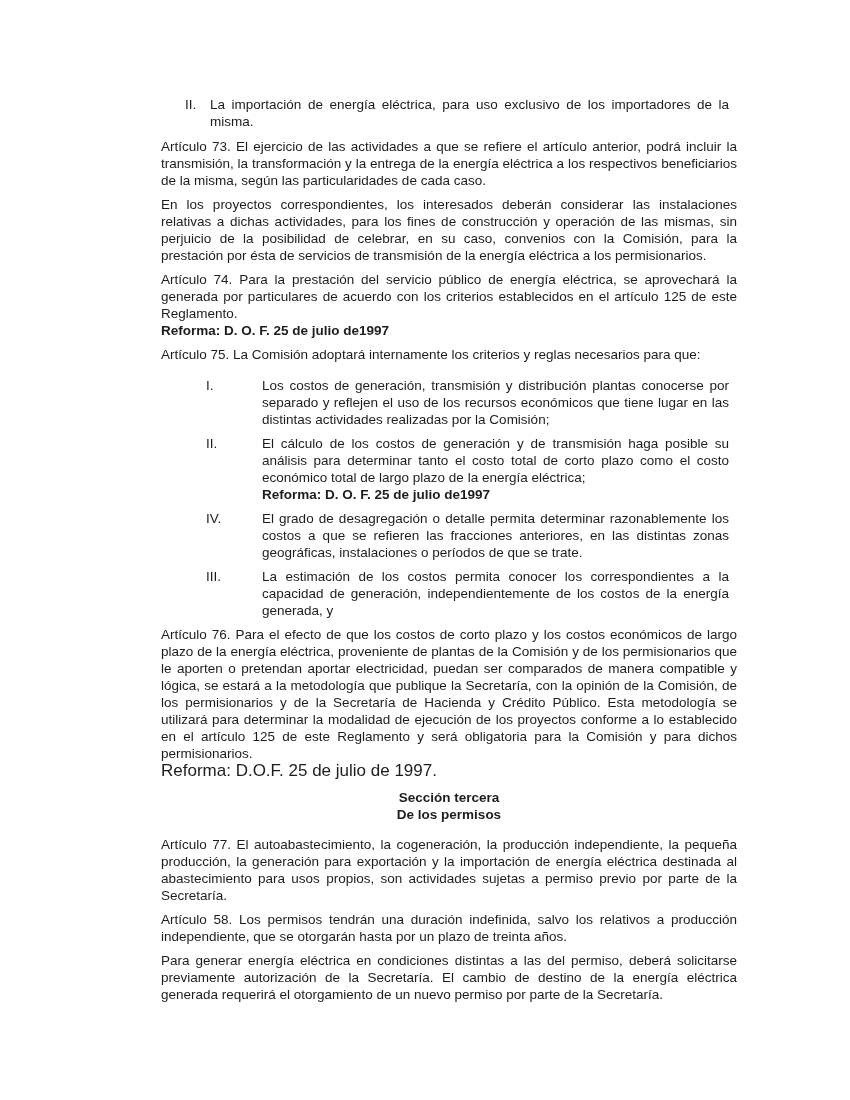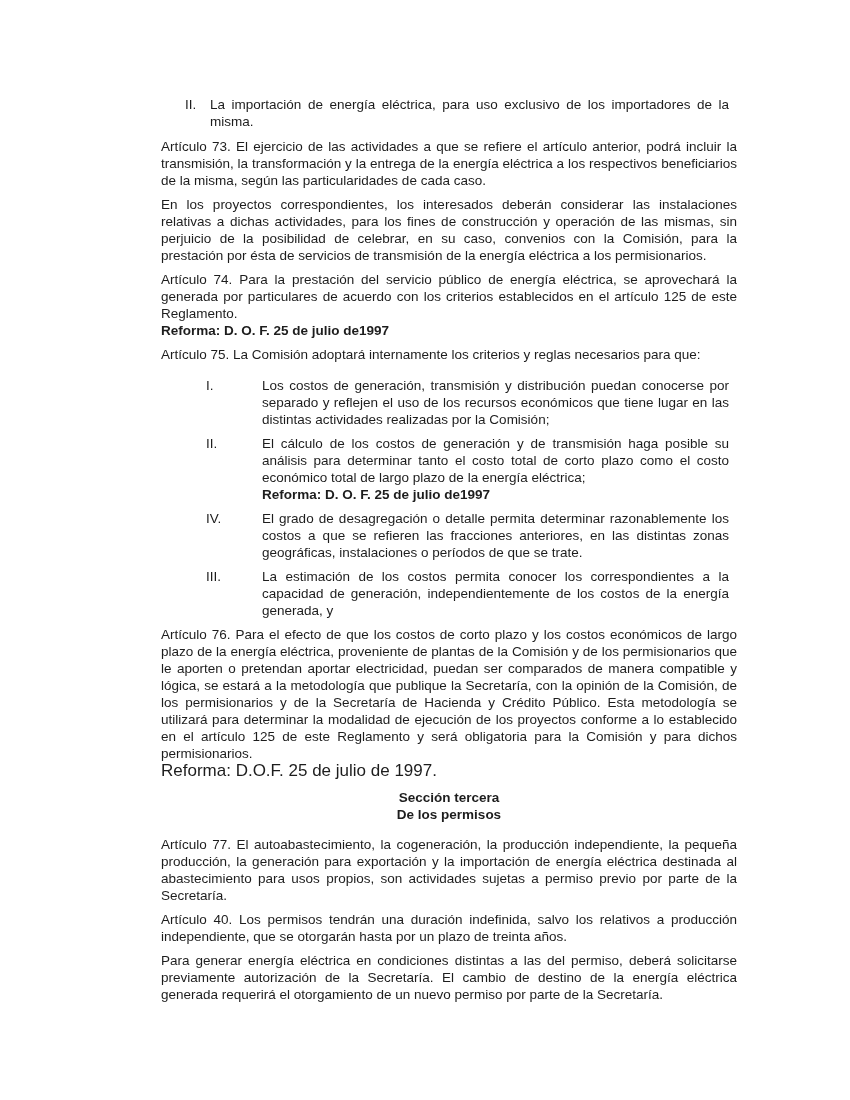--- a/index.html
+++ b/index.html
@@ -91,21 +91,21 @@
     <p><span class="lead">Artículo 73.</span> <span>El ejercicio de las actividades a que se refiere el artículo anterior, podrá incluir la transmisión, la transformación y la entrega de la energía eléctrica a los respectivos beneficiarios de la misma, según las particularidades de cada caso.</span></p>
 
     <p><span>En los proyectos correspondientes, los interesados deberán considerar las instalaciones relativas a dichas actividades, para los fines de construcción y operación de las mismas, sin perjuicio de la posibilidad de celebrar, en su caso, convenios con la Comisión, para la prestación por ésta de servicios de transmisión de la energía eléctrica a los permisionarios.</span></p>
 
     <p><span class="lead">Artículo 74.</span> <span>Para la prestación del servicio público de energía eléctrica, se aprovechará la generada por particulares de acuerdo con los criterios establecidos en el artículo 125 de este Reglamento.</span><span class="reforma-bold">Reforma:  D. O. F. 25 de julio de1997</span></p>
 
     <p class="tight"><span class="lead">Artículo 75.</span> <span>La Comisión adoptará internamente los criterios y reglas necesarios para que:</span></p>
 
     <div class="li li-frac">
       <span class="num">I.</span>
-      <div class="li-text">Los costos de generación, transmisión y distribución puedan conocerse por separado y reflejen el uso de los recursos económicos que tiene lugar en las distintas actividades realizadas por la Comisión;</div>
+      <div class="li-text">Los costos de generación, transmisión y distribución plantas conocerse por separado y reflejen el uso de los recursos económicos que tiene lugar en las distintas actividades realizadas por la Comisión;</div>
     </div>
 
     <div class="li li-frac">
       <span class="num">II.</span>
       <div class="li-text"><span>El cálculo de los costos de generación y de transmisión haga posible su análisis para determinar tanto el costo total de corto plazo como el costo económico total de largo plazo de la energía eléctrica;</span><span class="reforma-bold">Reforma: D. O. F. 25 de julio de1997</span></div>
     </div>
 
     <div class="li li-frac">
       <span class="num">IV.</span>
       <div class="li-text">El grado de desagregación o detalle permita determinar razonablemente los costos a que se refieren las fracciones anteriores, en las distintas zonas geográficas, instalaciones o períodos de que se trate.</div>
@@ -118,18 +118,18 @@
 
     <p><span class="lead">Artículo 76.</span> <span>Para el efecto de que los costos de corto plazo y los costos económicos de largo plazo de la energía eléctrica, proveniente de plantas de la Comisión y de los permisionarios que le aporten o pretendan aportar electricidad, puedan ser comparados de manera compatible y lógica, se estará a la metodología que publique la Secretaría, con la opinión de la Comisión, de los permisionarios y de la Secretaría de Hacienda y Crédito Público. Esta metodología se utilizará para determinar la modalidad de ejecución de los proyectos conforme a lo establecido en el artículo 125 de este Reglamento y será obligatoria para la Comisión y para dichos permisionarios.</span><span class="reforma-regular">Reforma: D.O.F. 25 de julio de 1997.</span></p>
 
     <div class="section-heading">
       <div>Sección tercera</div>
       <div>De los permisos</div>
     </div>
 
     <p><span class="lead">Artículo 77.</span> <span>El autoabastecimiento, la cogeneración, la producción independiente, la pequeña producción, la generación para exportación y la importación de energía eléctrica destinada al abastecimiento para usos propios, son actividades sujetas a permiso previo por parte de la Secretaría.</span></p>
 
-    <p><span class="lead">Artículo 40.</span> <span>Los permisos tendrán una duración indefinida, salvo los relativos a producción independiente, que se otorgarán hasta por un plazo de treinta años.</span></p>
+    <p><span class="lead">Artículo 58.</span> <span>Los permisos tendrán una duración indefinida, salvo los relativos a producción independiente, que se otorgarán hasta por un plazo de treinta años.</span></p>
 
     <p><span>Para generar energía eléctrica en condiciones distintas a las del permiso, deberá solicitarse previamente autorización de la Secretaría. El cambio de destino de la energía eléctrica generada requerirá el otorgamiento de un nuevo permiso por parte de la Secretaría.</span></p>
 
   </div>
 </div>
 
 </body></html>

